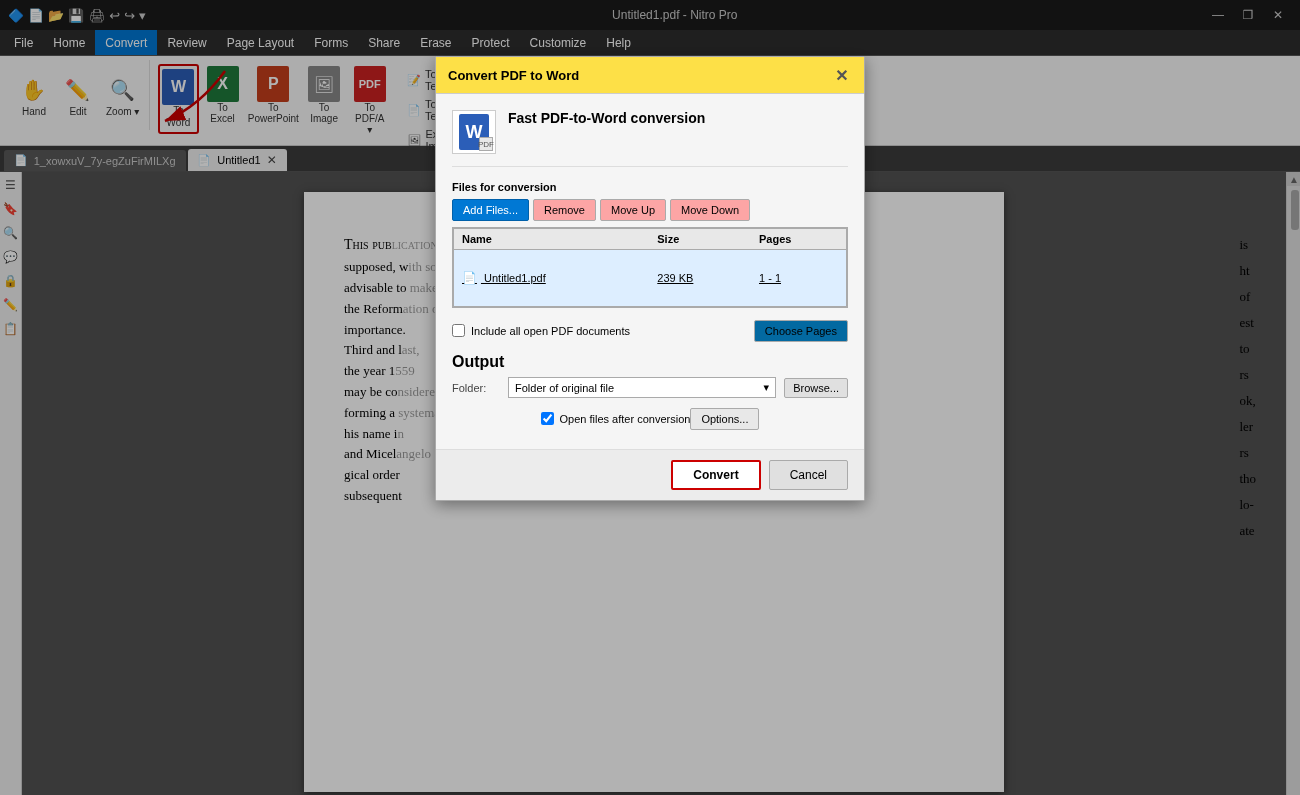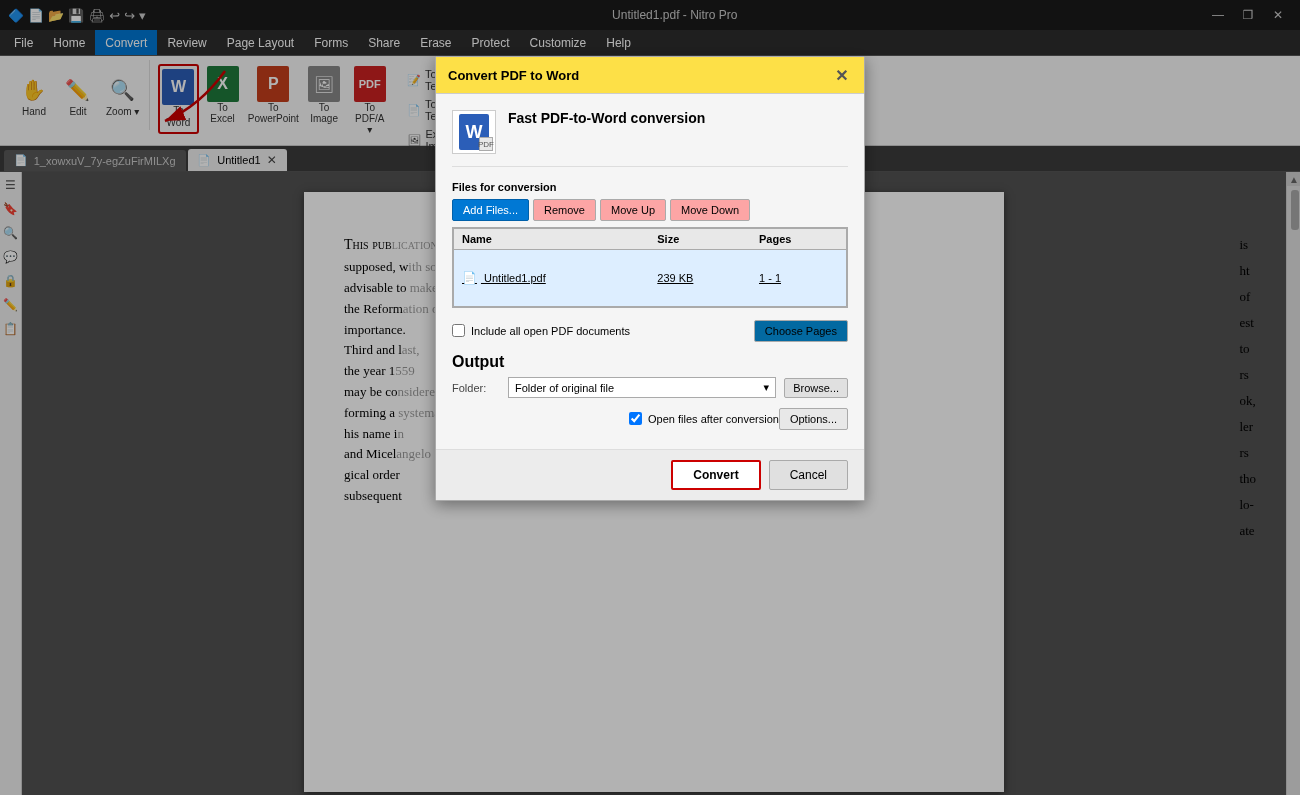--- a/index.html
+++ b/index.html
@@ -621,21 +621,21 @@
       <div class="output-section">
         <div class="output-label">Output</div>
         <div class="output-row">
           <label>Folder:</label>
           <div class="folder-select">
             <span>Folder of original file</span>
             <span>▾</span>
           </div>
           <button class="browse-btn">Browse...</button>
         </div>
-        <div style="display:flex; align-items:center; justify-content:flex-end;">
+        <div style="display:flex; align-items:center; justify-content:center;">
           <div class="checkbox-row">
             <input type="checkbox" checked="" style="">
             <label>Open files after conversion</label>
           </div>
           <button class="options-btn">Options...</button>
         </div>
       </div>
     </div>
 
     <div class="modal-footer">

